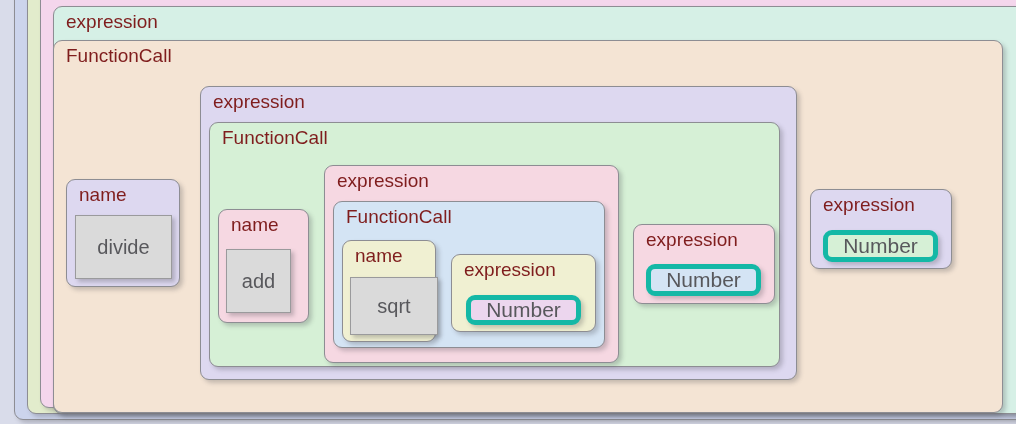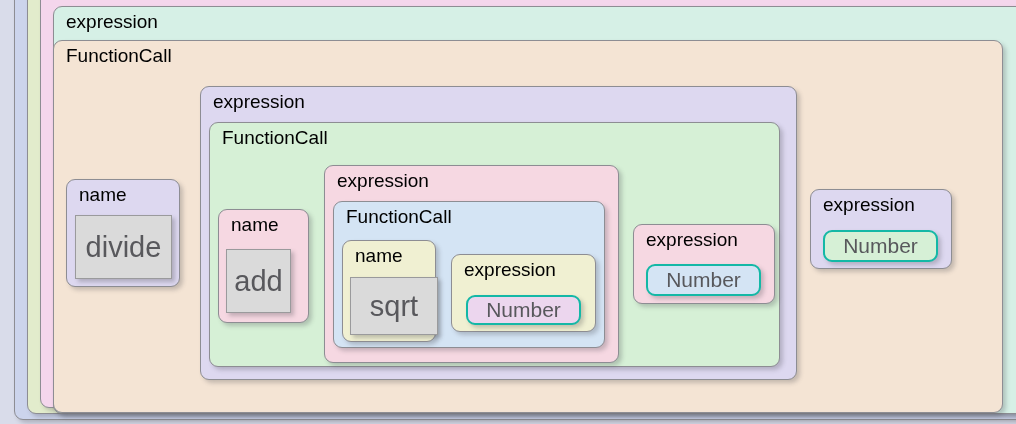--- a/index.html
+++ b/index.html
@@ -21,40 +21,40 @@
     box-sizing: border-box;
     box-shadow: 3px 3px 4px rgba(60,60,70,0.26);
   }
   .label {
     position: absolute;
     left: 12px;
     top: 3px;
     font-size: 19px;
     line-height: 24px;
     white-space: nowrap;
-    color: #000000;
+    color: #7f1d1d;
   }
   
   .token {
     position: absolute;
     background: #dadada;
     border: 1px solid #9a9a9c;
     border-radius: 0;
     box-sizing: border-box;
     box-shadow: 3px 3px 4px rgba(60,60,70,0.28);
     display: flex;
     align-items: center;
     justify-content: center;
-    font-size: 29px;
+    font-size: 20px;
     color: #58585c;
   }
   
   .pill {
     position: absolute;
-    border: 2px solid #14b8a6;
+    border: 5px solid #14b8a6;
     border-radius: 9px;
     box-sizing: border-box;
     box-shadow: 3px 3px 4px rgba(60,60,70,0.26);
     display: flex;
     align-items: center;
     justify-content: center;
     font-size: 21px;
     color: #58585c;
   }
 

